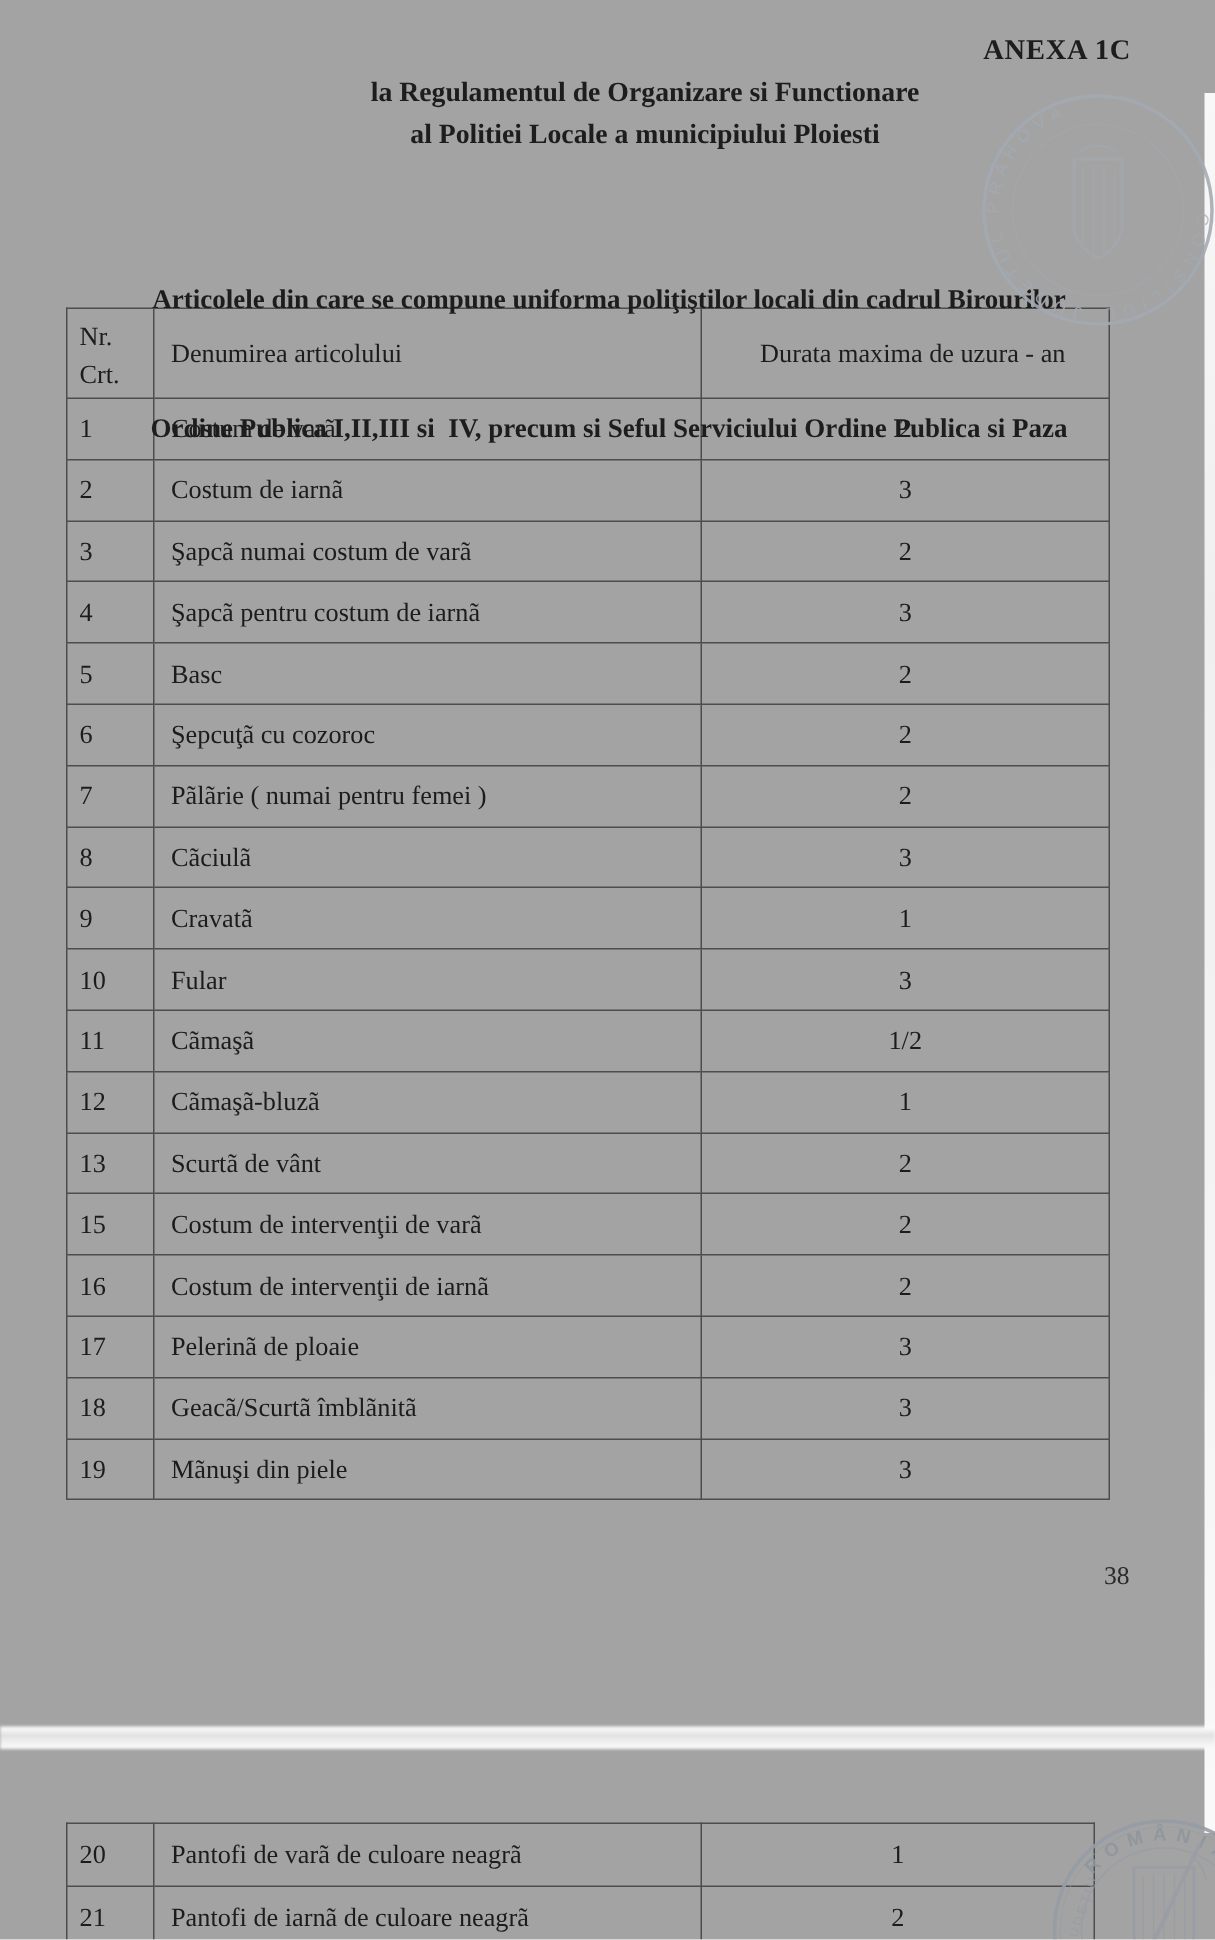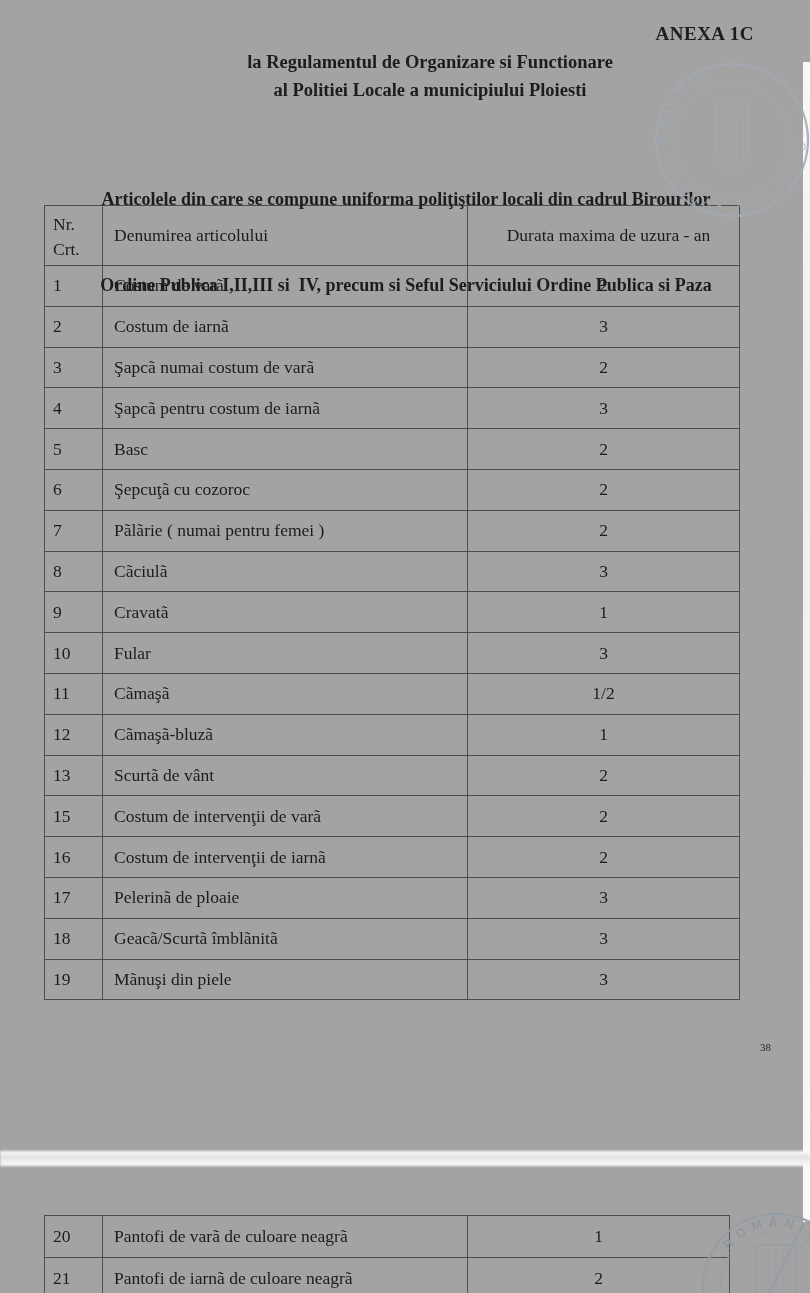--- a/index.html
+++ b/index.html
@@ -38,21 +38,21 @@
   td.c2{width:353px;padding:0 0 0 11px;}
   td.c3{width:261px;text-align:center;padding:0;}
   tr.hdr{height:60px;}
   tr.hdr td.c1{line-height:25px;padding-top:2px;}
   tr.hdr td.c3{text-align:center;padding-left:10px;}
   .tbl1{top:205px;}
   .tbl1 tr.row{height:40.8px;}
   .tbl2{top:1215px;}
   .tbl2 tr.row{height:42px;padding-left:32px;}
   
-  .pagenum{position:absolute;top:1041px;left:760px;font-size:11px;color:#2a2a2a;}
+  .pagenum{position:absolute;top:1041px;left:736px;font-size:17px;color:#2a2a2a;}
   
   .pagebreak{
     position:absolute;top:1151px;left:0;width:810px;height:15px;
     background:linear-gradient(to bottom,#ffffff 0%,#e1e1e1 40%,#ececec 62%,#fbfbfb 100%);
     filter:blur(1px);z-index:2;
   }
   
   .edge-artifact{
     position:absolute;top:62px;left:803px;width:7px;height:1160px;
     background:linear-gradient(to bottom,#f8f8f8,#efefef 30%,#f4f4f4 70%,#f9f9f9);

